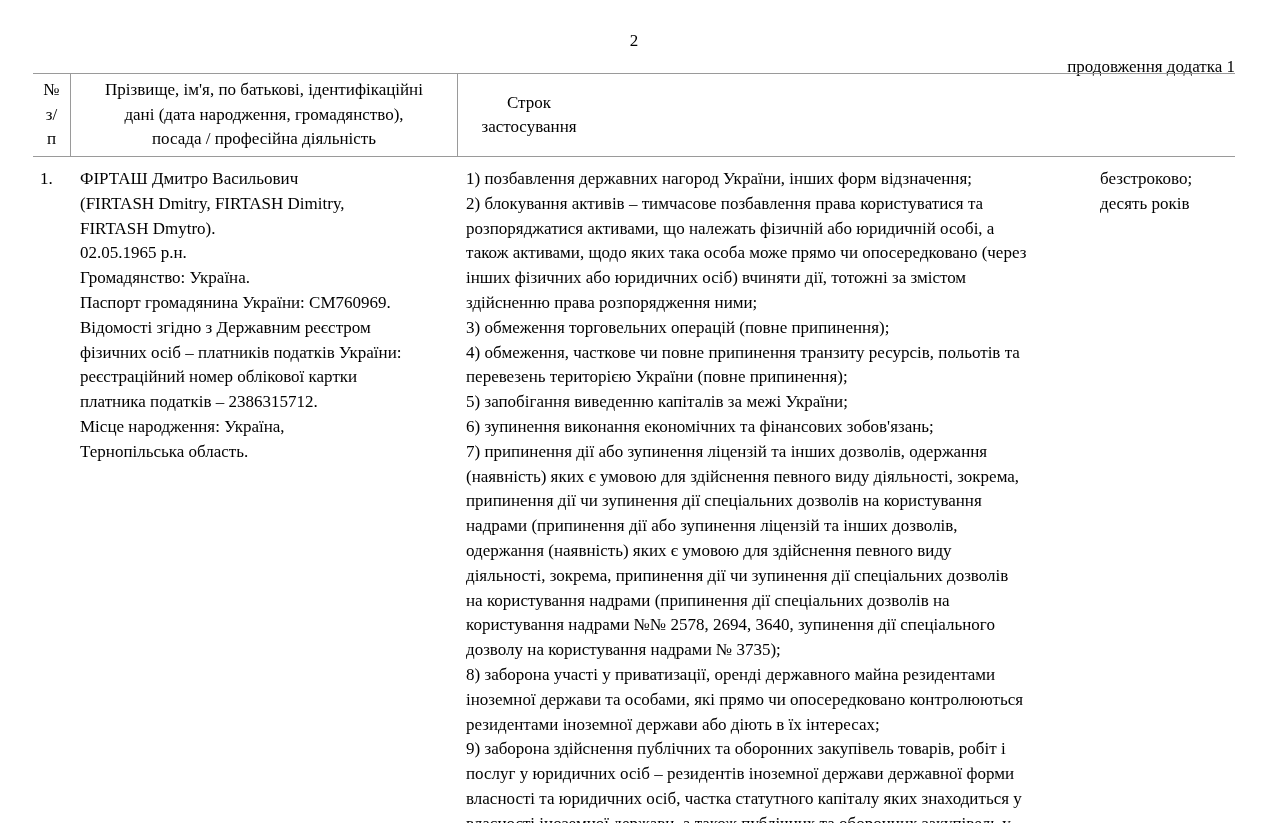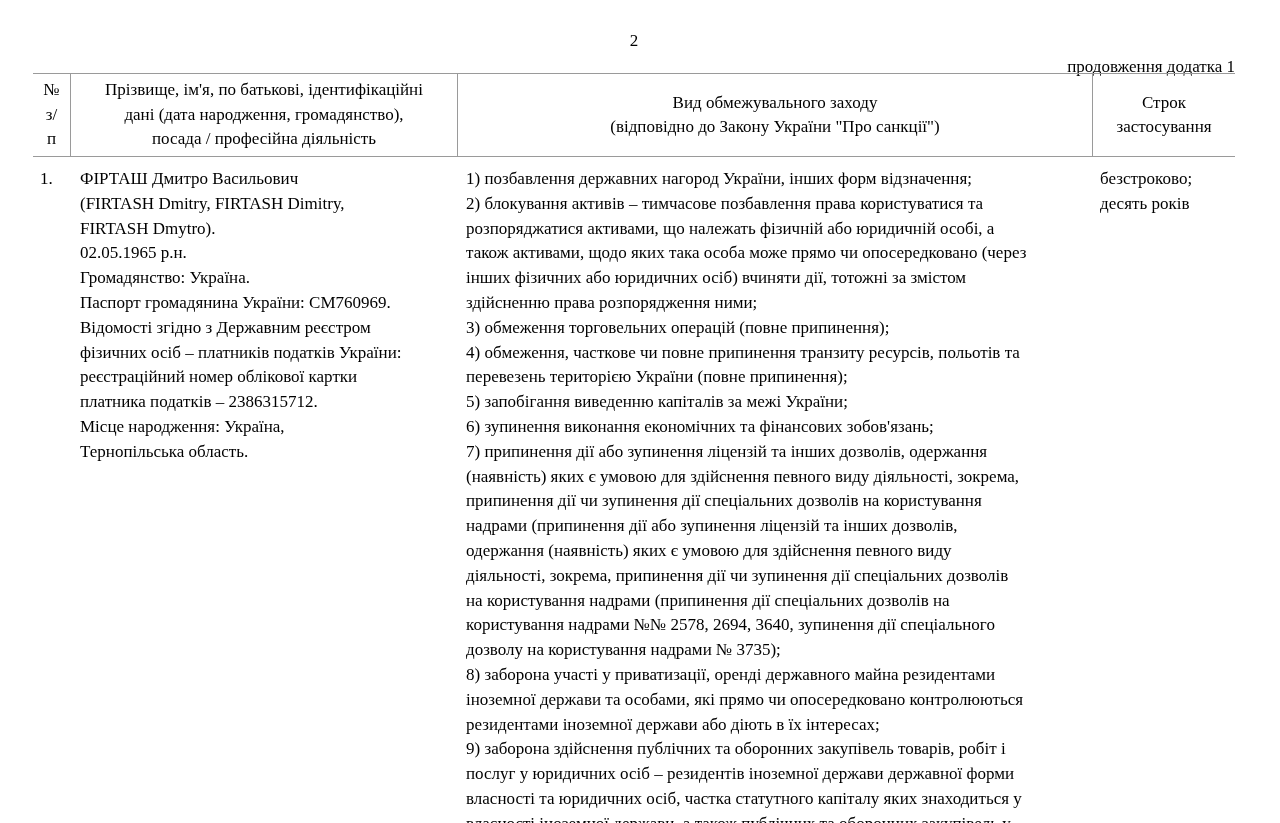--- a/index.html
+++ b/index.html
@@ -70,22 +70,20 @@
 
 <div class="doc-table">
 
   <div class="thead-row">
     <div class="th col-num">№
 з/
 п</div>
     <div class="th col-person">Прізвище, ім'я, по батькові, ідентифікаційні
 дані (дата народження, громадянство),
 посада / професійна діяльність</div>
-    <div class="th col-measure">Вид обмежувального заходу
-(відповідно до Закону України "Про санкції")</div>
     <div class="th col-term">Строк
 застосування</div>
   </div>
 
   <div class="tbody-row">
     <div class="td col-num">1.</div>
     <div class="td col-person">ФІРТАШ Дмитро Васильович
 (FIRTASH Dmitry, FIRTASH Dimitry,
 FIRTASH Dmytro).
 02.05.1965 р.н.

